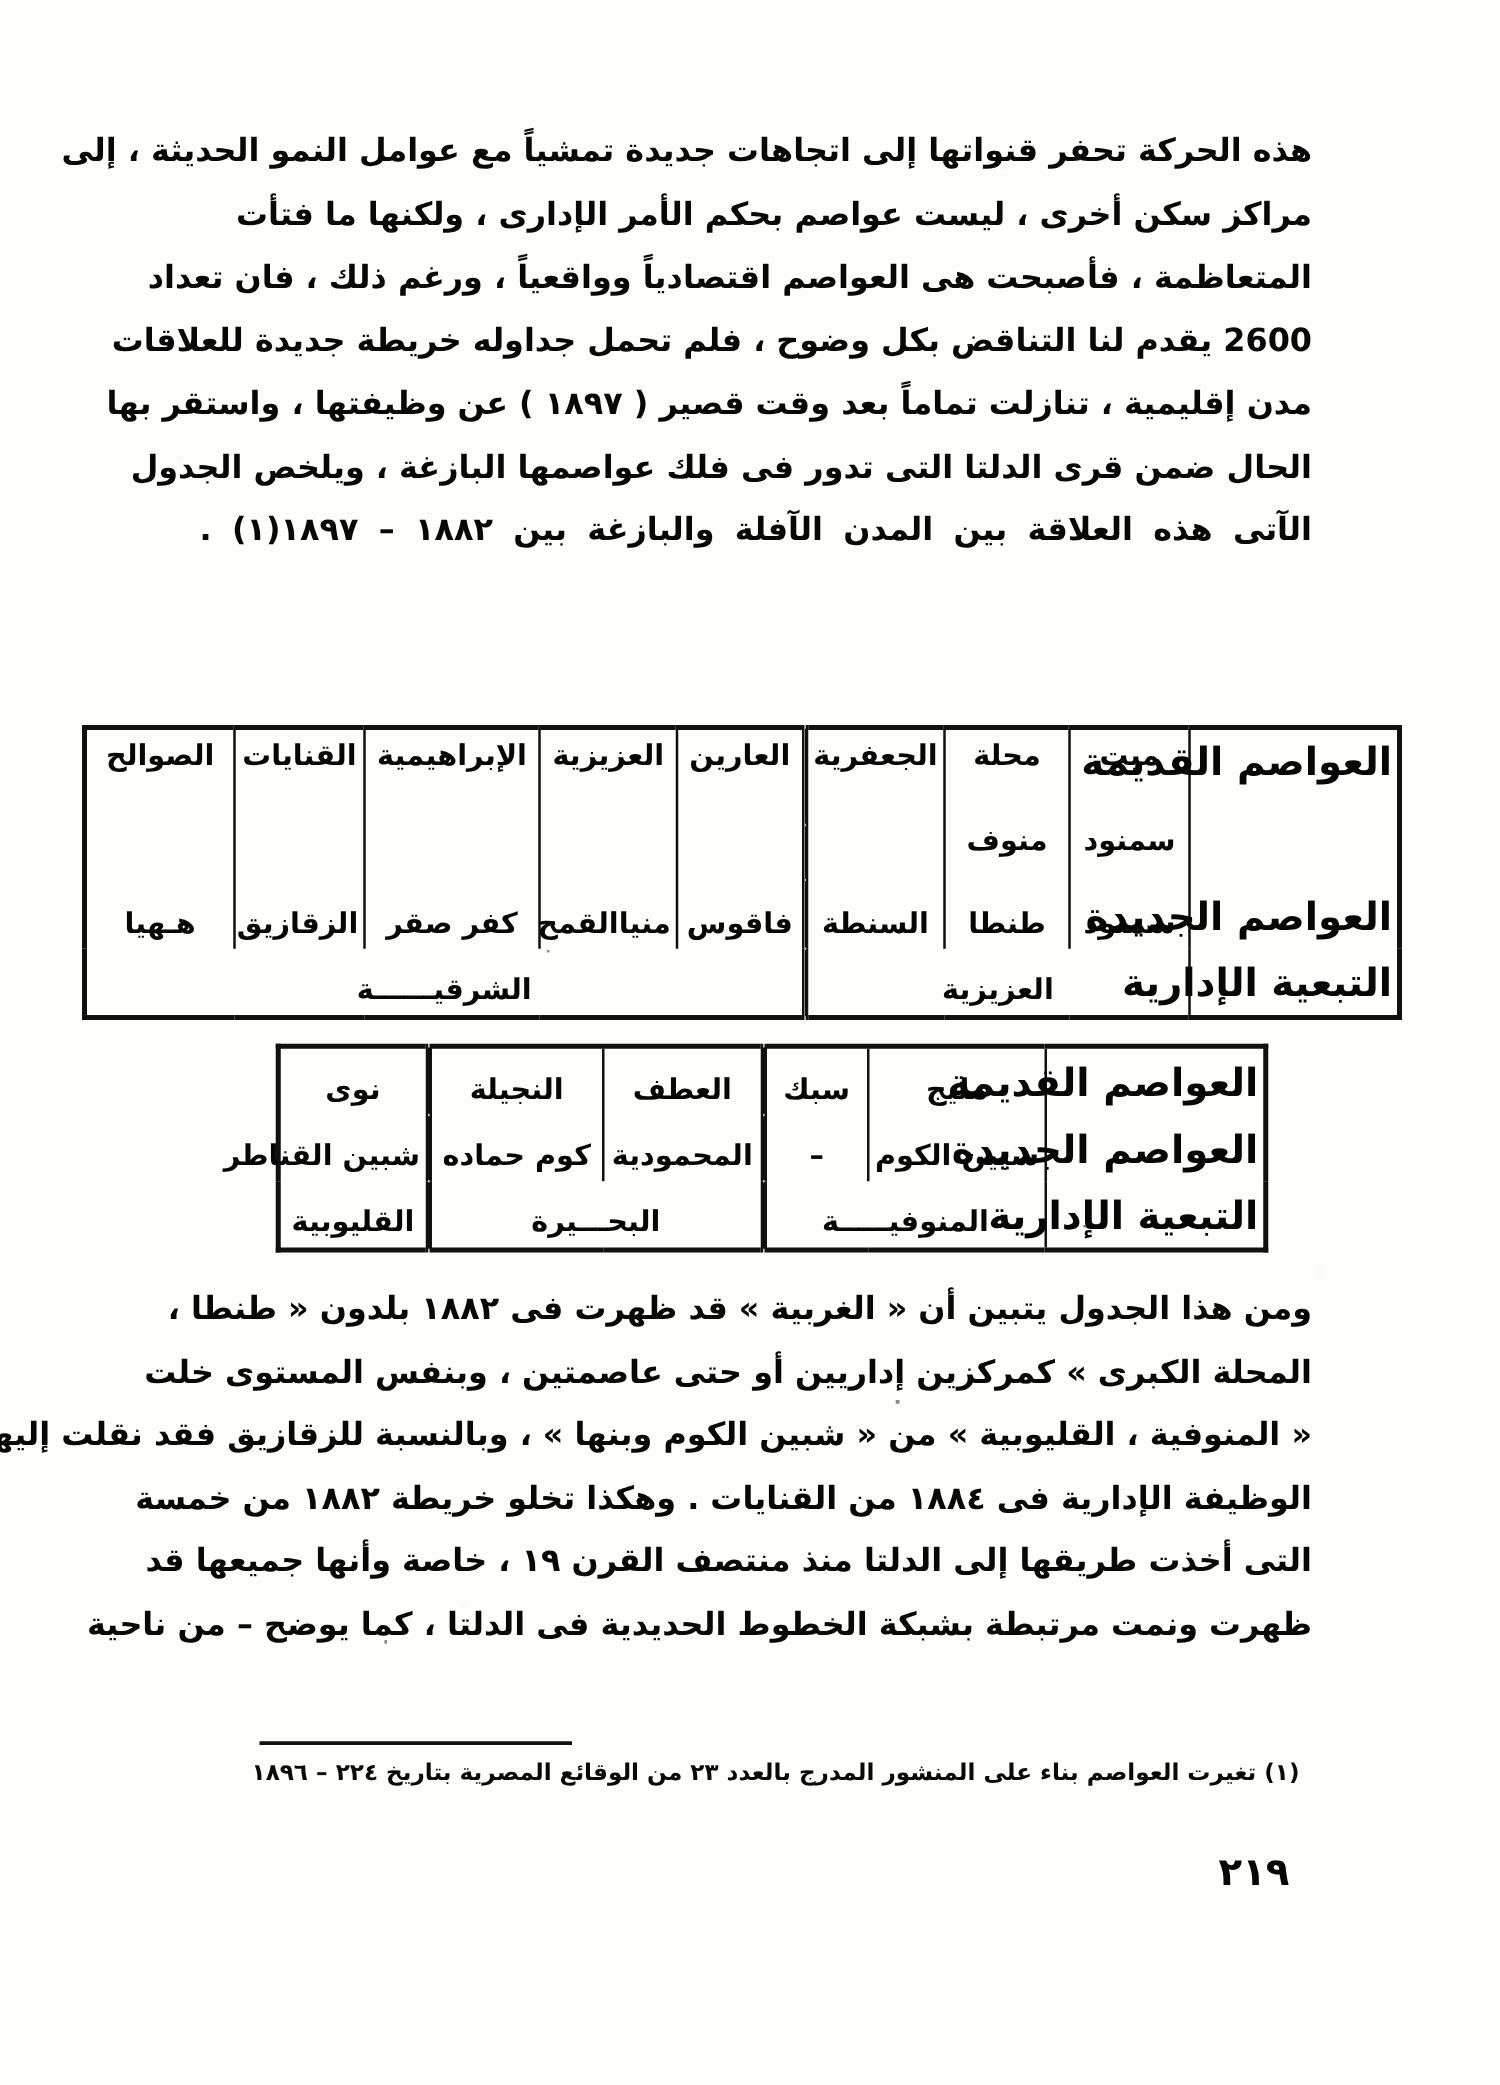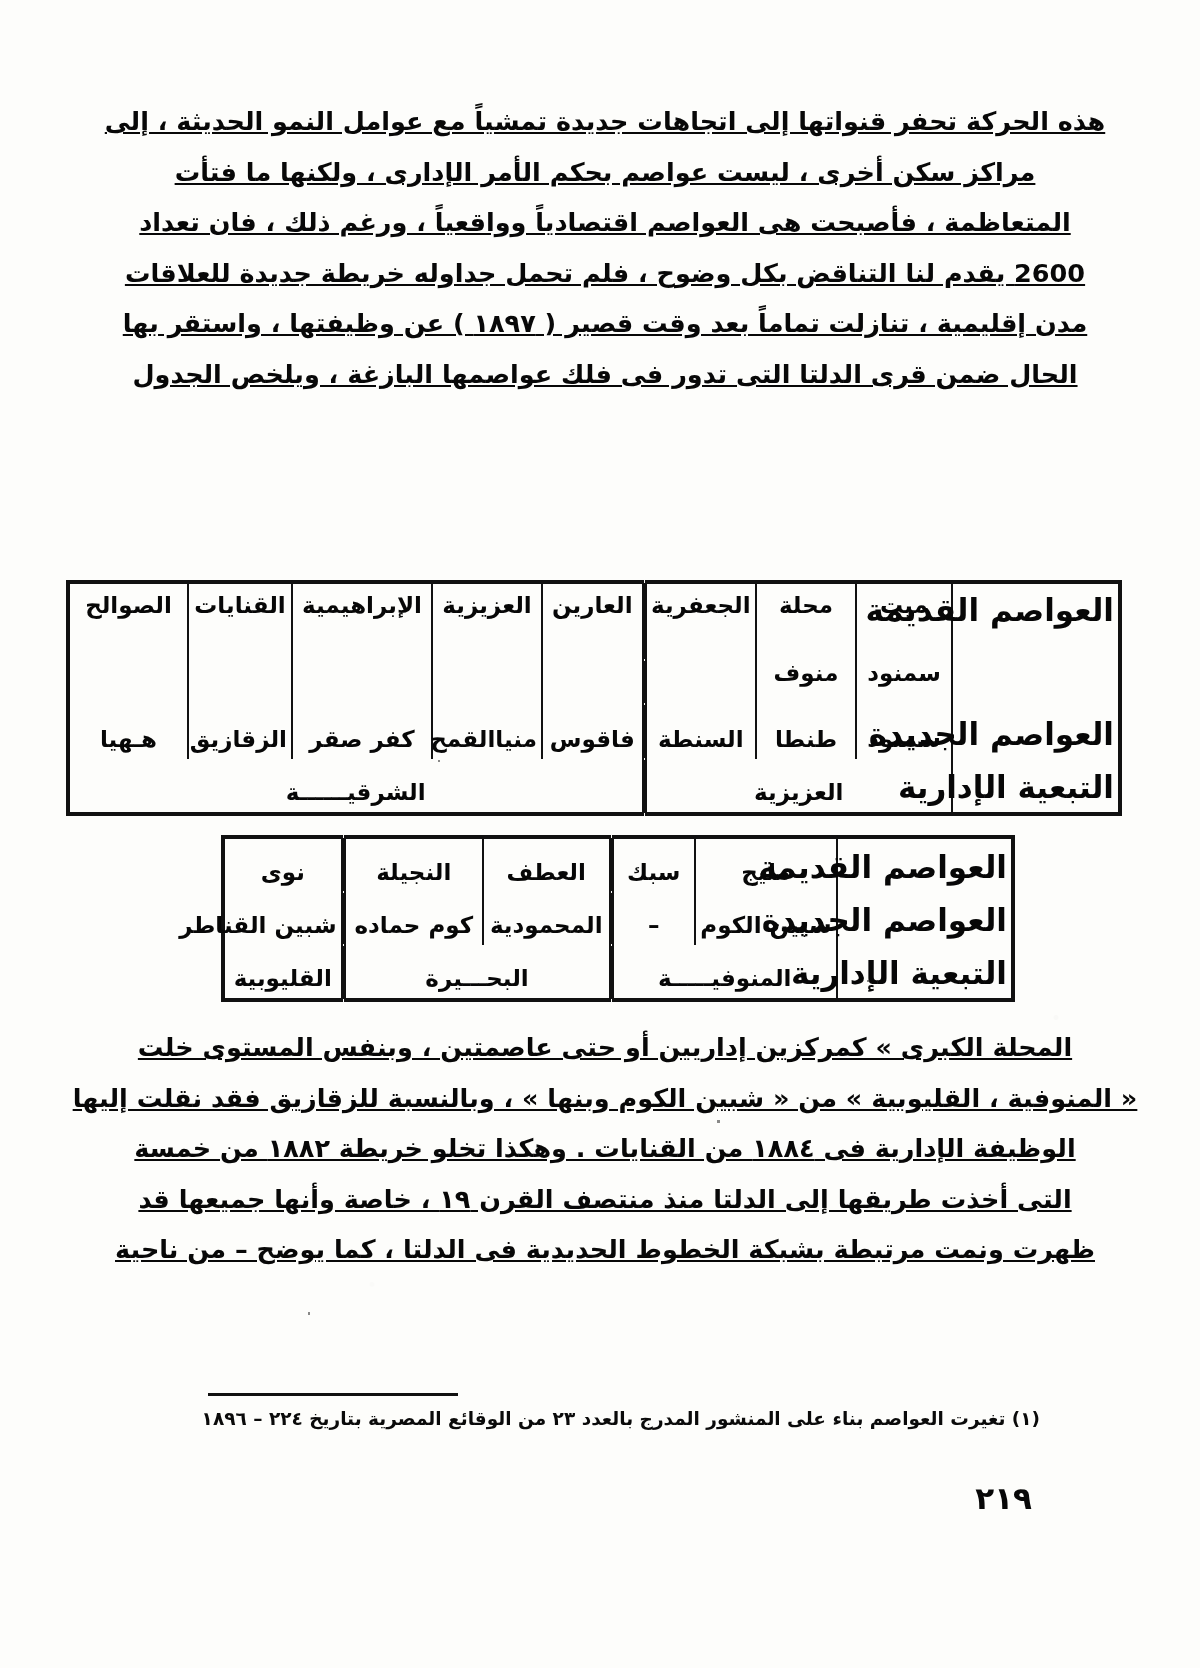--- a/index.html
+++ b/index.html
@@ -53,23 +53,22 @@
     font-size: 25.5px;
     line-height: 50.5px;
     letter-spacing: -0.2px;
   }
   .para .line {
     display: block;
     white-space: nowrap;
   }
   .para .line.justify {
     display: flex;
-    justify-content: center;
+    justify-content: flex-start;
     white-space: normal;
-    text-decoration: underline;
   }
   .para .line.justify > span { white-space: nowrap; }
 
   
   .tbl-wrap { position: absolute; }
   table.scan {
     border-collapse: collapse;
     direction: rtl;
     font-family: "DejaVu Sans", "Liberation Sans", sans-serif;
     font-weight: 700;
@@ -166,20 +165,23 @@
       <span>المتعاظمة ، فأصبحت هى العواصم اقتصادياً وواقعياً ، ورغم ذلك ، فان تعداد</span>
     </span>
     <span class="line justify">
       <span>2600 يقدم لنا التناقض بكل وضوح ، فلم تحمل جداوله خريطة جديدة للعلاقات</span>
     </span>
     <span class="line justify">
       <span>مدن إقليمية ، تنازلت تماماً بعد وقت قصير ( ١٨٩٧ ) عن وظيفتها ، واستقر بها</span>
     </span>
     <span class="line justify">
       <span>الحال ضمن قرى الدلتا التى تدور فى فلك عواصمها البازغة ، ويلخص الجدول</span>
+    </span>
+    <span class="line" style="text-align:center;display:block;">
+      <span>الآتى هذه العلاقة  بين المدن الآفلة والبازغة بين ١٨٨٢ – ١٨٩٧(١) .</span>
     </span>
   </div>
 
   <div class="tbl-wrap" id="table1">
     <table class="scan">
       <colgroup>
         <col style="width:168px">
         <col style="width:96px">
         <col style="width:100px">
         <col style="width:112px">
@@ -264,20 +266,23 @@
         <td colspan="2" class="nobord-l">المنوفيـــــة</td>
         <td colspan="2" class="dbl-right">البحـــيرة</td>
         <td class="dbl-right edge-l">القليوبية</td>
       </tr>
     </tbody>
       </table>
   </div>
 
   <div class="para" id="para-mid">
     <span class="line justify">
+      <span>ومن هذا الجدول يتبين أن « الغربية » قد ظهرت فى ١٨٨٢ بلدون « طنطا ،</span>
+    </span>
+    <span class="line justify">
       <span>المحلة الكبرى »  كمركزين إداريين أو حتى عاصمتين ، وبنفس المستوى خلت</span>
     </span>
     <span class="line justify">
       <span>« المنوفية ، القليوبية » من « شبين الكوم وبنها » ، وبالنسبة للزقازيق فقد نقلت إليها</span>
     </span>
     <span class="line justify">
       <span>الوظيفة الإدارية فى ١٨٨٤ من القنايات . وهكذا تخلو خريطة ١٨٨٢  من خمسة</span>
     </span>
     <span class="line justify">
       <span>التى  أخذت طريقها إلى الدلتا منذ منتصف القرن ١٩ ، خاصة وأنها جميعها قد</span>

